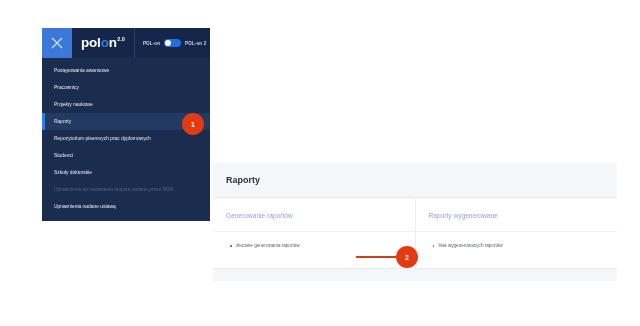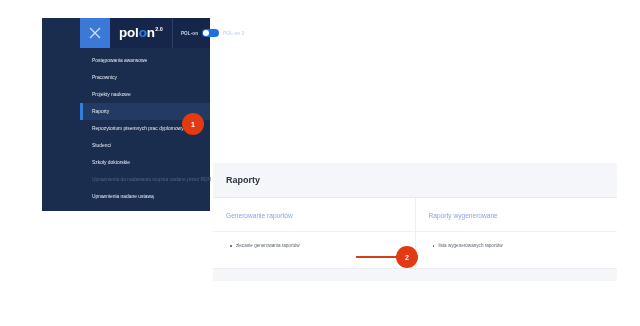--- a/index.html
+++ b/index.html
@@ -12,24 +12,23 @@
     background: #ffffff;
     font-family: "Liberation Sans", sans-serif;
     overflow: hidden;
     position: relative;
   }
 
   
   #nav-panel {
     position: absolute;
     left: 42px;
-    top: 18px;
-    width: 130px;
+    top: 28px;
+    width: 168px;
     background: #1b2d4f;
-    padding-left: 38px;
   }
 
   #nav-header {
     height: 30px;
     display: flex;
     align-items: center;
     background: #16264a;
   }
   #close-button {
     width: 30px;

